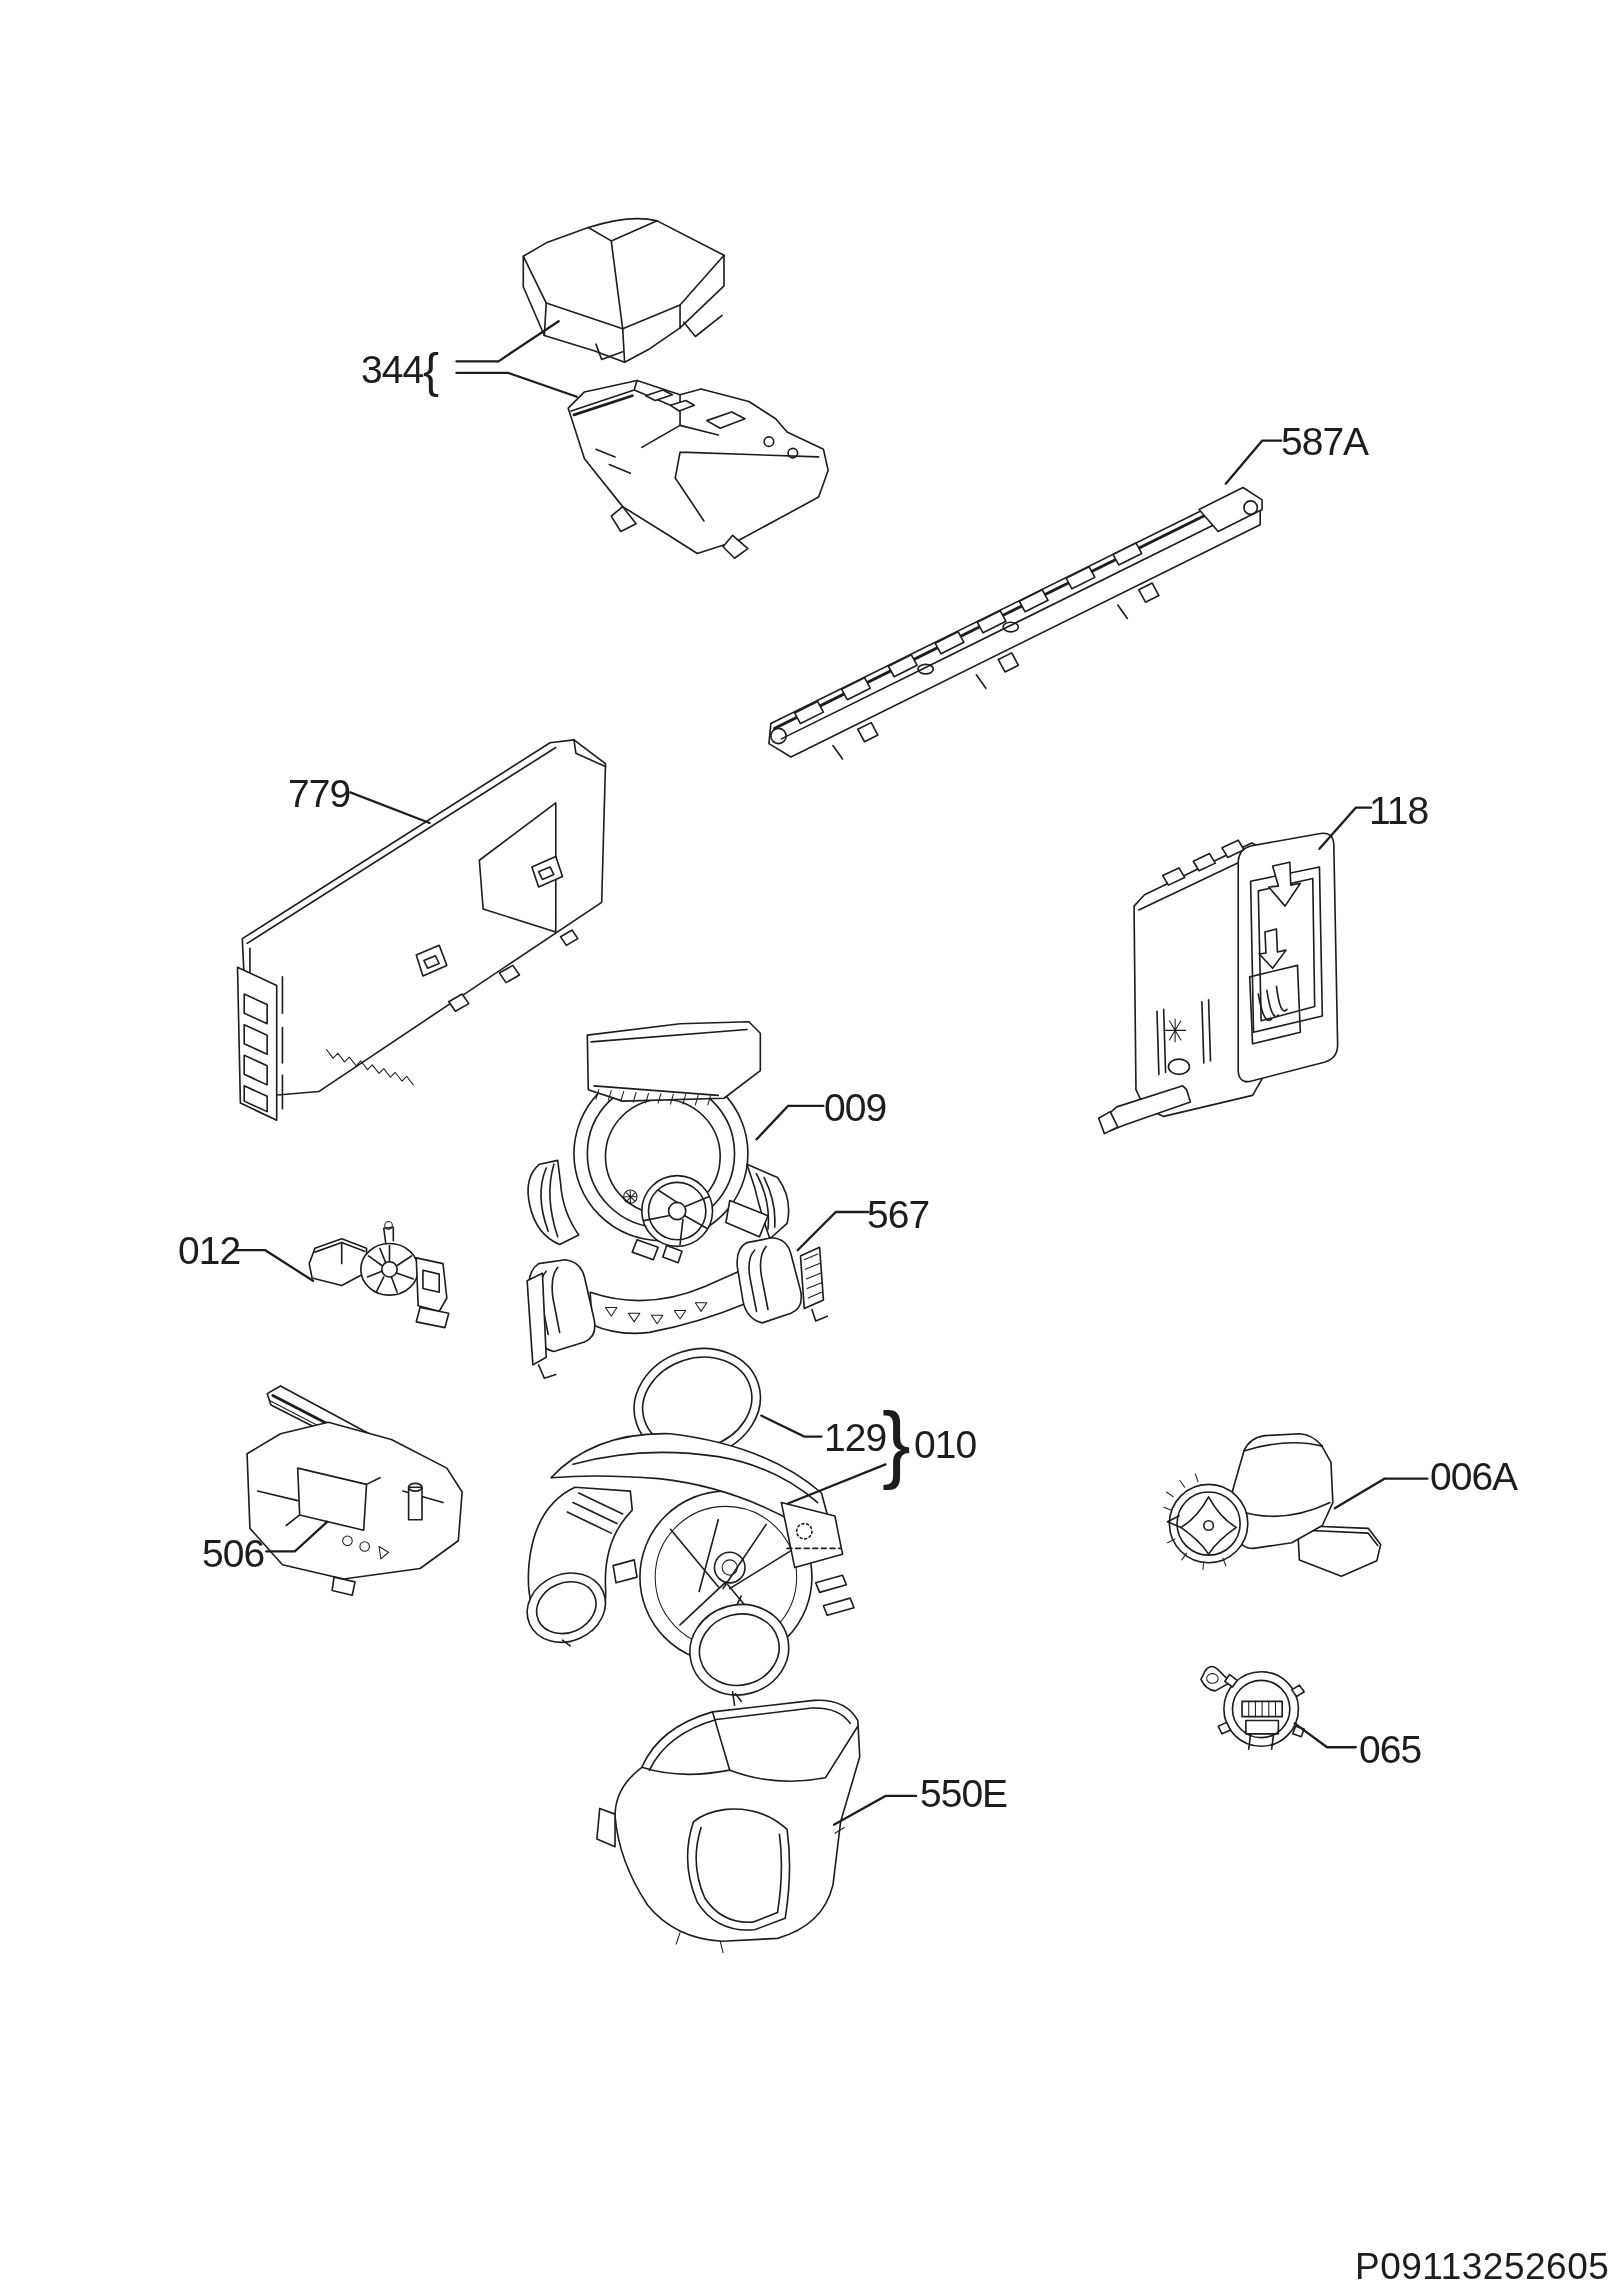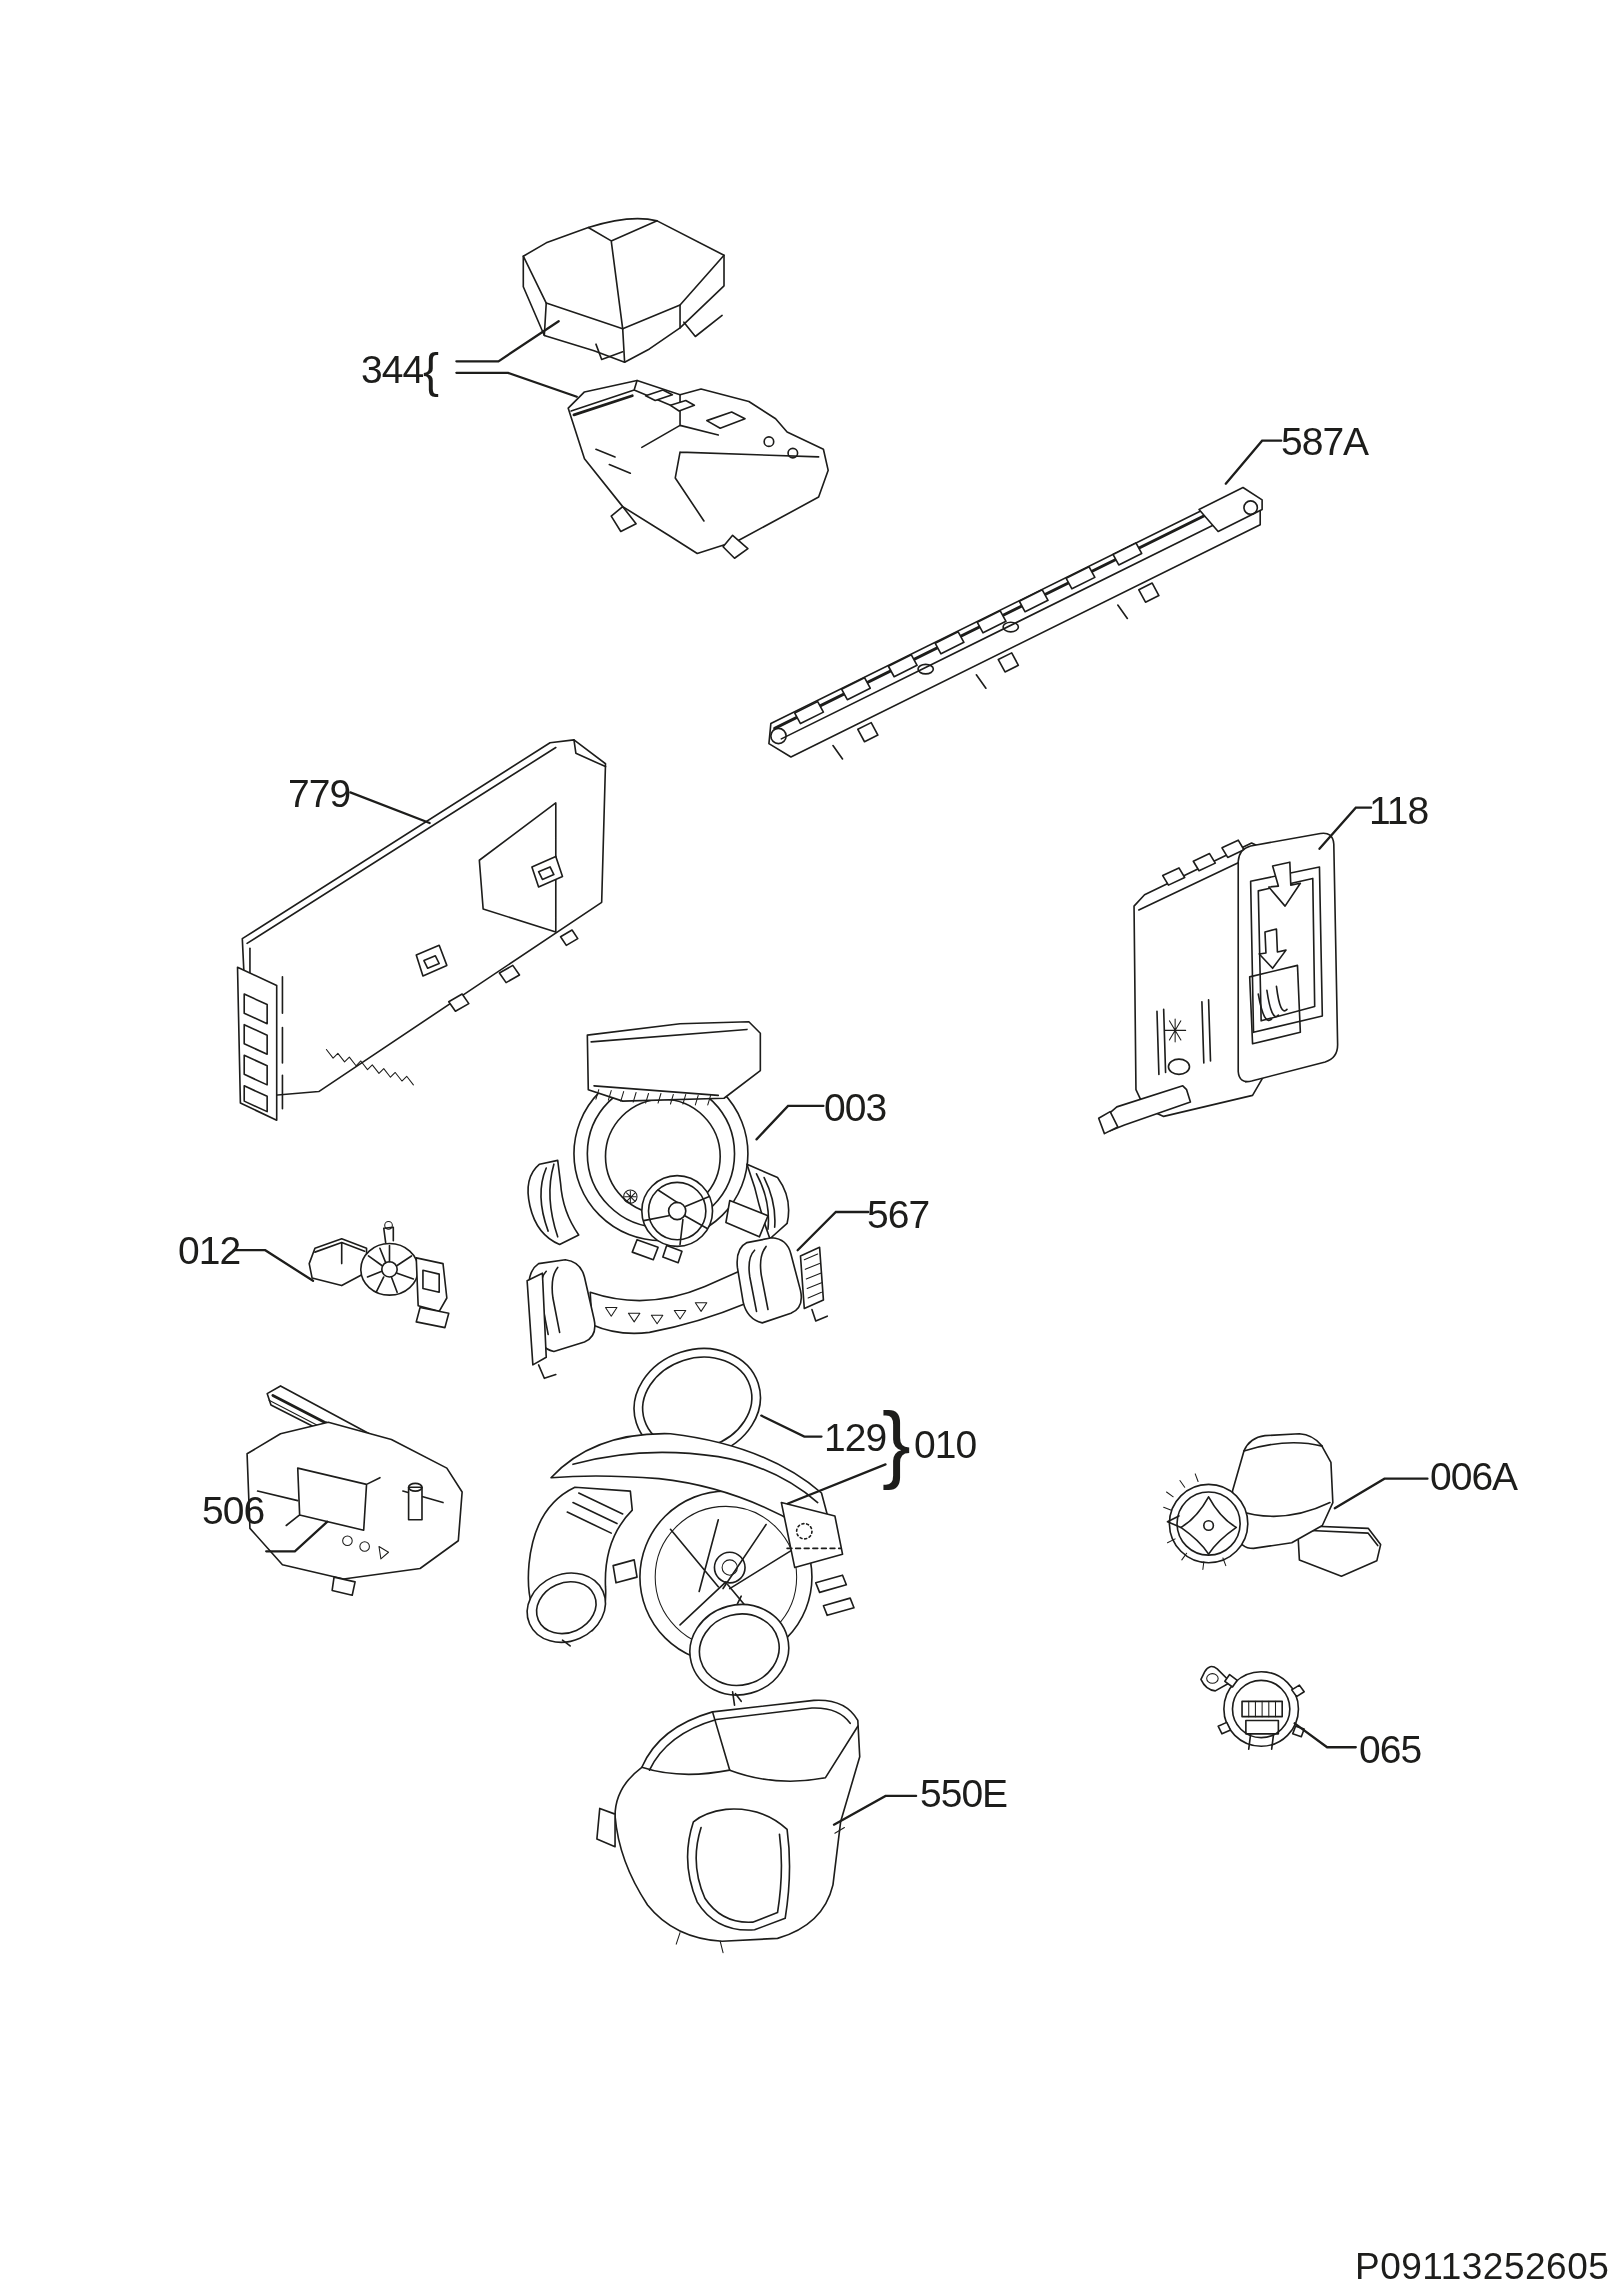--- a/index.html
+++ b/index.html
@@ -270,29 +270,29 @@
       <path class="ldr" d="M947,1879 L915,1879 L861,1909"></path>
     </g>
   </svg>
 
   <div class="lbl" style="left:350px;top:350px;">344</div>
   <div class="brace brace-sm" style="left:412px;top:347px;">{</div>
 
   <div class="lbl" style="left:1270px;top:422px;">587A</div>
   <div class="lbl" style="left:277px;top:774px;">779</div>
   <div class="lbl" style="left:1358px;top:791px;">118</div>
-  <div class="lbl" style="left:813px;top:1088px;">003</div>
+  <div class="lbl" style="left:813px;top:1088px;">009</div>
   <div class="lbl" style="left:856px;top:1195px;">567</div>
   <div class="lbl" style="left:167px;top:1231px;text-align:center;">012</div>
   <div class="lbl" style="left:813px;top:1418px;">129</div>
 
   <div class="brace brace-lg" style="left:871px;top:1399px;">}</div>
   <div class="lbl" style="left:903px;top:1425px;">010</div>
 
-  <div class="lbl" style="left:191px;top:1491px;">506</div>
+  <div class="lbl" style="left:191px;top:1534px;">506</div>
   <div class="lbl" style="left:1419px;top:1457px;">006A</div>
   <div class="lbl" style="left:1348px;top:1730px;">065</div>
   <div class="lbl" style="left:909px;top:1774px;">550E</div>
 
   <div class="doc" style="left:1344px;top:2246px;">P09113252605</div>
 
 </div>
 
 
 </body></html>

